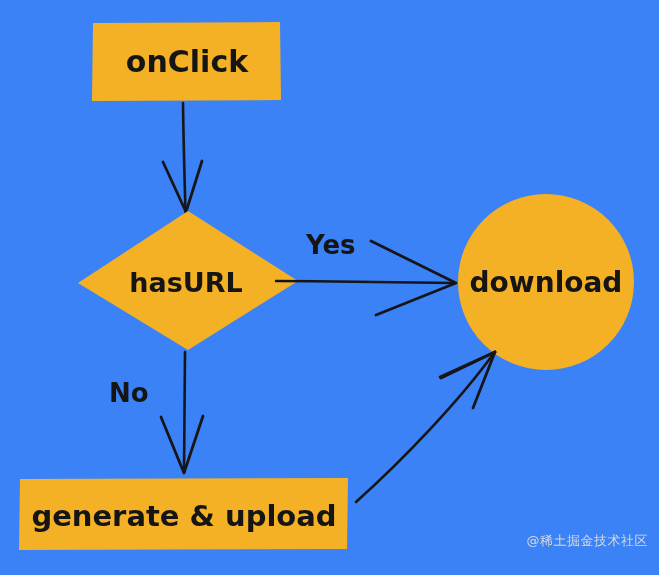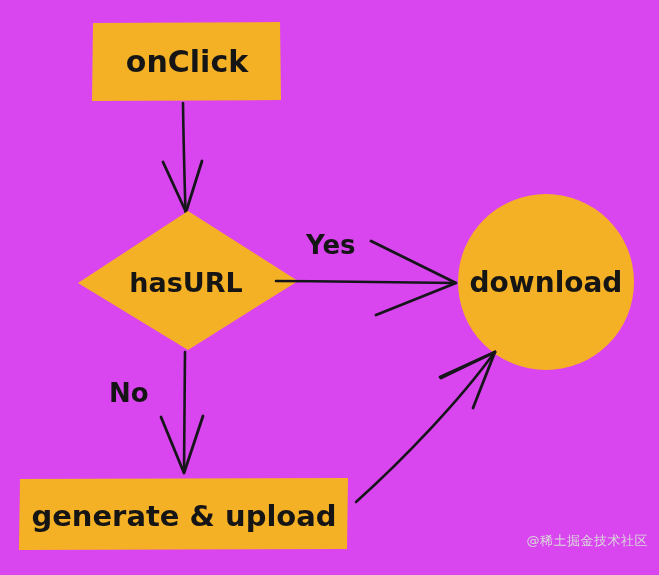--- a/index.html
+++ b/index.html
@@ -8,21 +8,21 @@
     padding: 0;
     background: #ffffff;
   }
   body {
     font-family: "DejaVu Sans", sans-serif;
   }
   #canvas {
     position: relative;
     width: 659px;
     height: 575px;
-    background: #d946ef;
+    background: #3b82f6;
     overflow: hidden;
   }
   #diagram-svg {
     position: absolute;
     top: 0;
     left: 0;
     width: 659px;
     height: 575px;
     display: block;
   }

